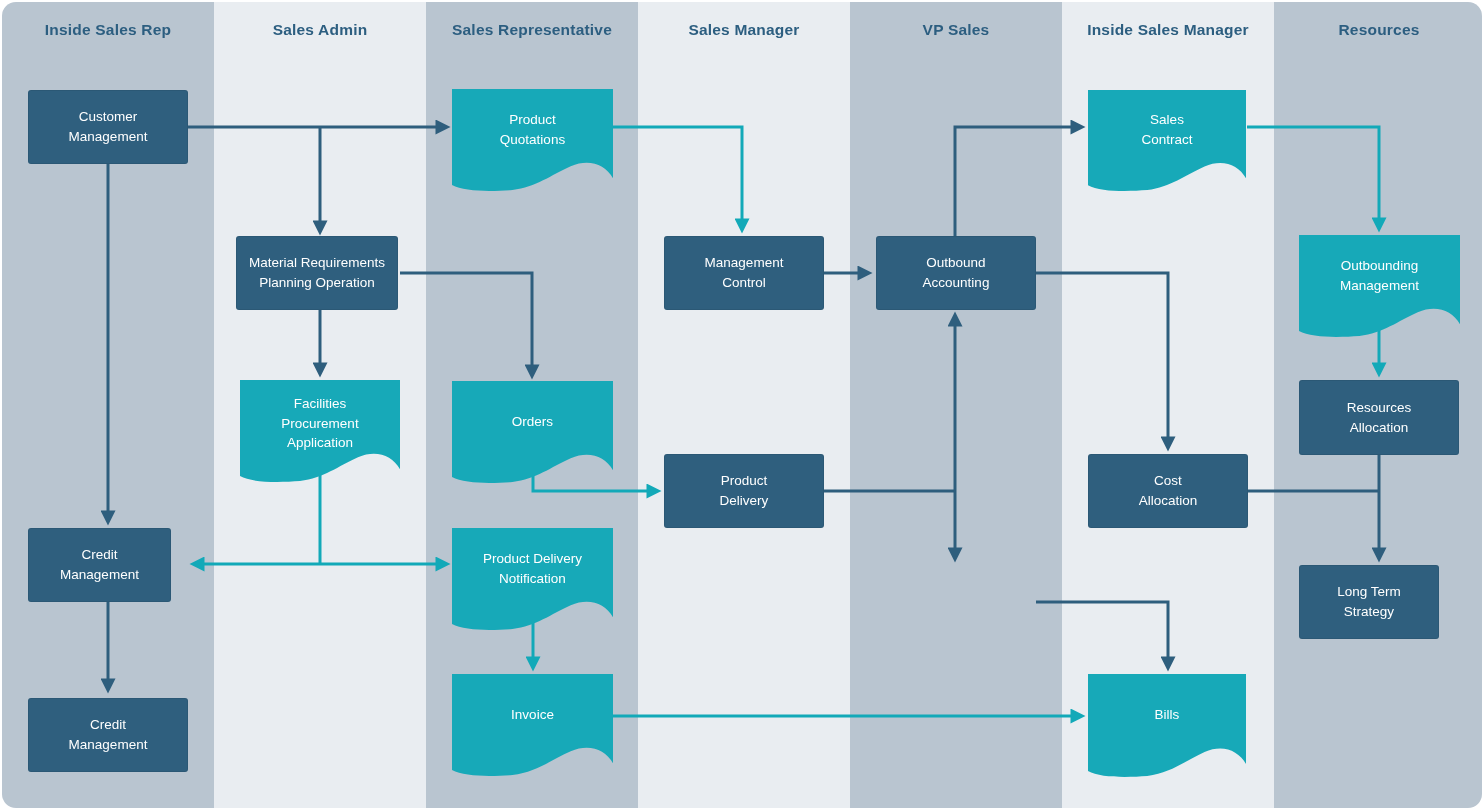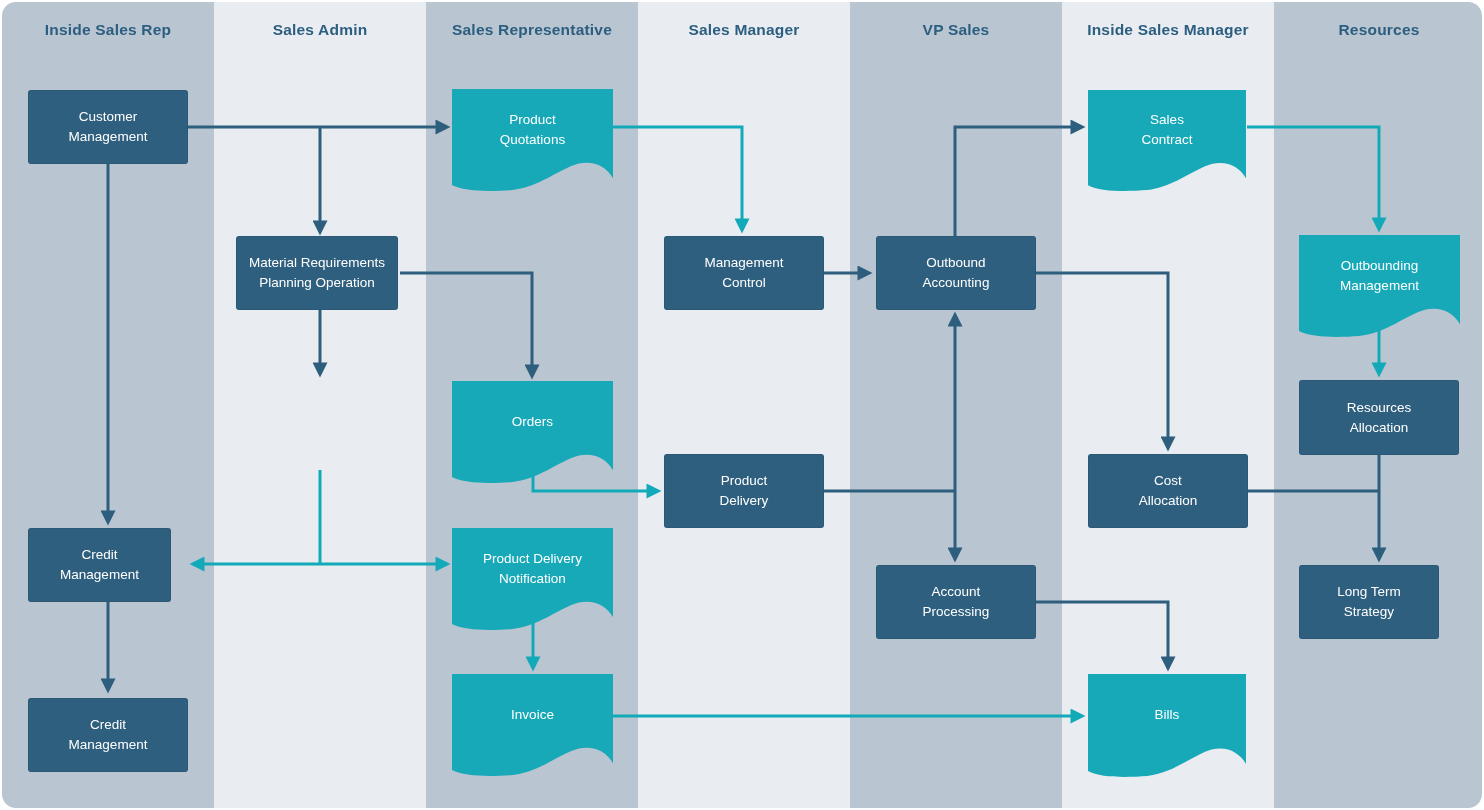--- a/index.html
+++ b/index.html
@@ -129,20 +129,28 @@
 Accounting</span></div>
 
     <div class="node doc" style="left:1297px;top:233px;width:161px;height:103px">
       <svg class="doc-shape" viewBox="0 0 160 104" preserveAspectRatio="none">
           <path d="M0 0 H160 V90 C152 76 136 70 118 78 C98 87 84 99 60 102 C40 103.5 12 104 0 97 Z"></path>
         </svg>
       <span class="doc-label">Outbounding
 Management</span>
     </div>
 
+    <div class="node doc" style="left:238px;top:378px;width:160px;height:103px">
+      <svg class="doc-shape" viewBox="0 0 160 104" preserveAspectRatio="none">
+          <path d="M0 0 H160 V90 C152 76 136 70 118 78 C98 87 84 99 60 102 C40 103.5 12 104 0 97 Z"></path>
+        </svg>
+      <span class="doc-label" style="padding-bottom:16px">Facilities
+Procurement
+Application</span>
+    </div>
 
     <div class="node doc" style="left:450px;top:379px;width:161px;height:103px">
       <svg class="doc-shape" viewBox="0 0 160 104" preserveAspectRatio="none">
           <path d="M0 0 H160 V90 C152 76 136 70 118 78 C98 87 84 99 60 102 C40 103.5 12 104 0 97 Z"></path>
         </svg>
       <span class="doc-label">Orders</span>
     </div>
 
     <div class="node process" style="left:1297px;top:378px;width:160px;height:75px"><span class="doc-label" style="padding:0">Resources
 Allocation</span></div>
@@ -157,22 +165,20 @@
 Management</span></div>
 
     <div class="node doc" style="left:450px;top:526px;width:161px;height:103px">
       <svg class="doc-shape" viewBox="0 0 160 104" preserveAspectRatio="none">
           <path d="M0 0 H160 V90 C152 76 136 70 118 78 C98 87 84 99 60 102 C40 103.5 12 104 0 97 Z"></path>
         </svg>
       <span class="doc-label">Product Delivery
 Notification</span>
     </div>
 
-    <div class="node process" style="left:874px;top:563px;width:160px;height:74px"><span class="doc-label" style="padding:0">Account
-Processing</span></div>
 
     <div class="node process" style="left:1297px;top:563px;width:140px;height:74px"><span class="doc-label" style="padding:0">Long Term
 Strategy</span></div>
 
     <div class="node doc" style="left:450px;top:672px;width:161px;height:103px">
       <svg class="doc-shape" viewBox="0 0 160 104" preserveAspectRatio="none">
           <path d="M0 0 H160 V90 C152 76 136 70 118 78 C98 87 84 99 60 102 C40 103.5 12 104 0 97 Z"></path>
         </svg>
       <span class="doc-label">Invoice</span>
     </div>

